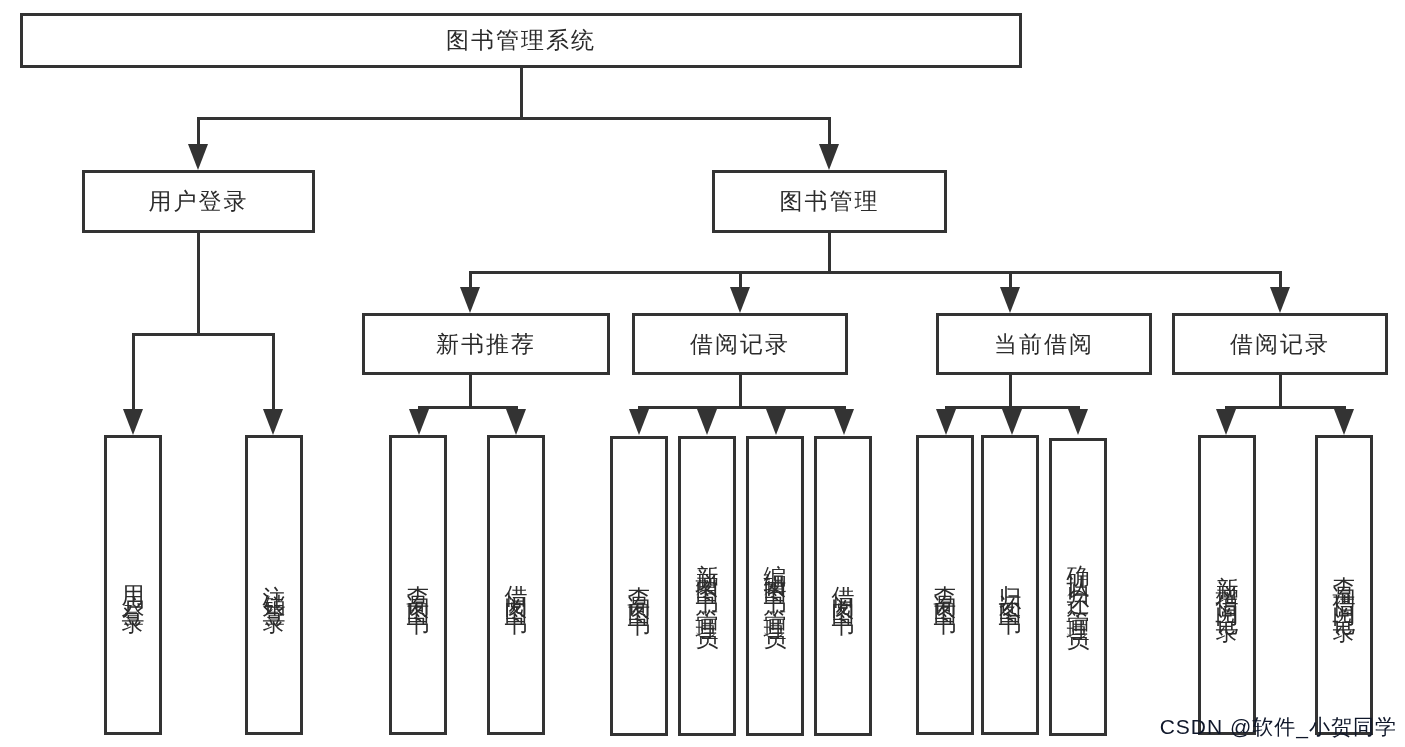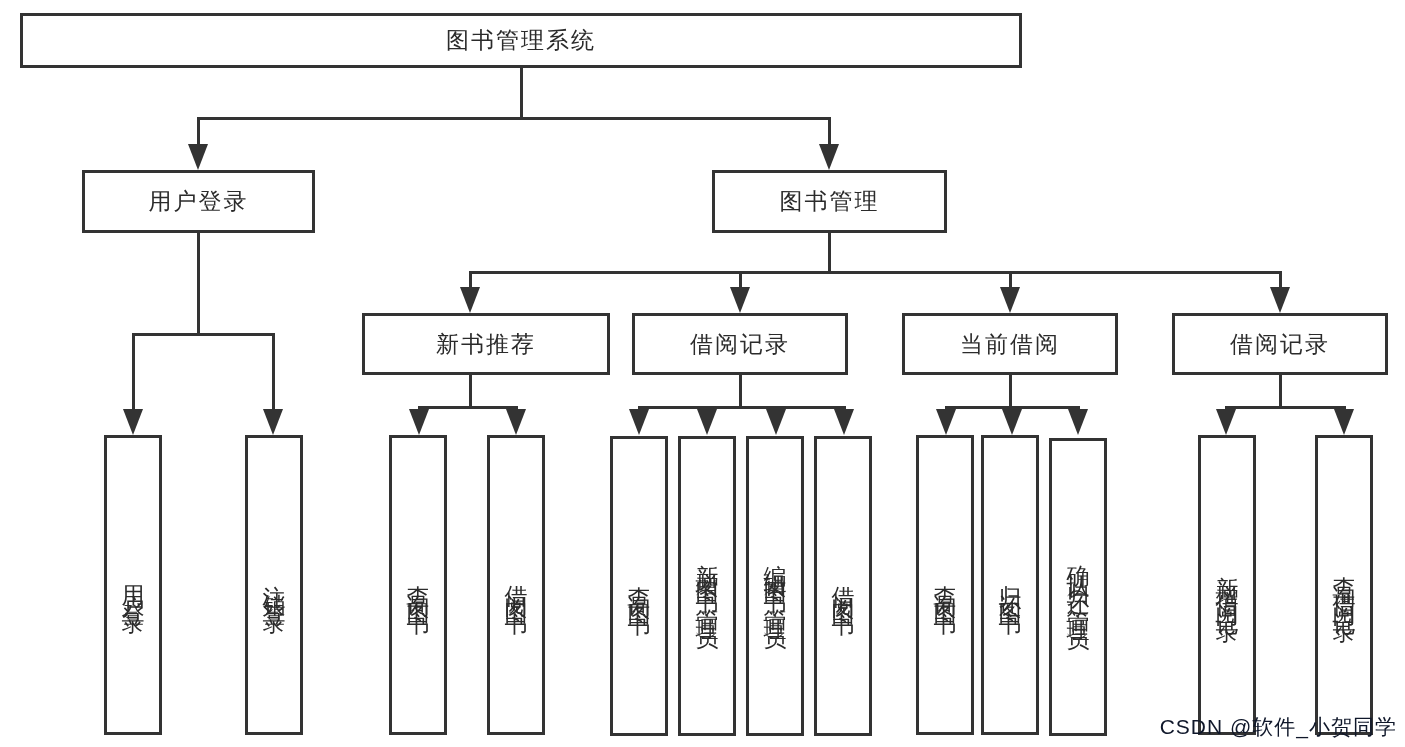--- a/index.html
+++ b/index.html
@@ -137,21 +137,21 @@
   <div class="node h" style="left:712px;top:170px;width:235px;height:63px">
     <span>图书管理</span>
   </div>
 
   <div class="node h" style="left:362px;top:313px;width:248px;height:62px">
     <span>新书推荐</span>
   </div>
   <div class="node h" style="left:632px;top:313px;width:216px;height:62px">
     <span>借阅记录</span>
   </div>
-  <div class="node h" style="left:902px;top:313px;width:216px;height:62px">
+  <div class="node h" style="left:936px;top:313px;width:216px;height:62px">
     <span>当前借阅</span>
   </div>
   <div class="node h" style="left:1172px;top:313px;width:216px;height:62px">
     <span>借阅记录</span>
   </div>
 
   <div class="node v" style="left:104px;top:435px;width:58px;height:300px">
     <span>用户登录</span>
   </div>
   <div class="node v" style="left:245px;top:435px;width:58px;height:300px">

